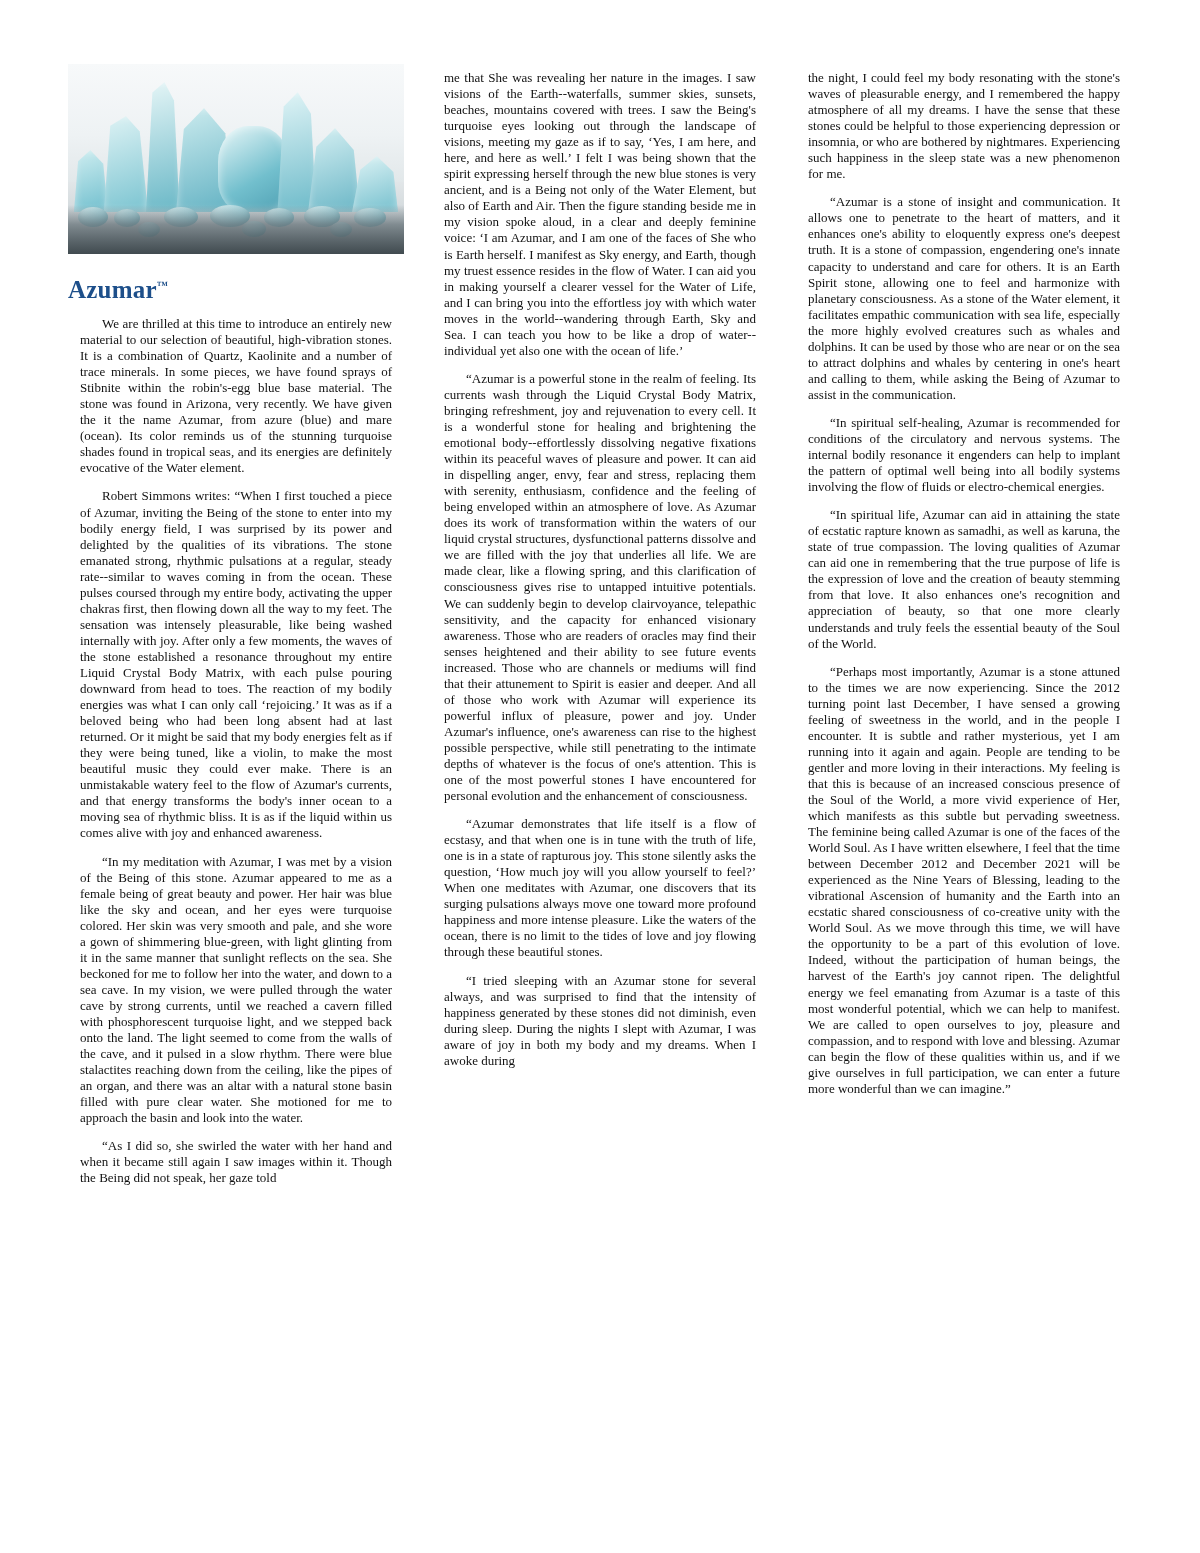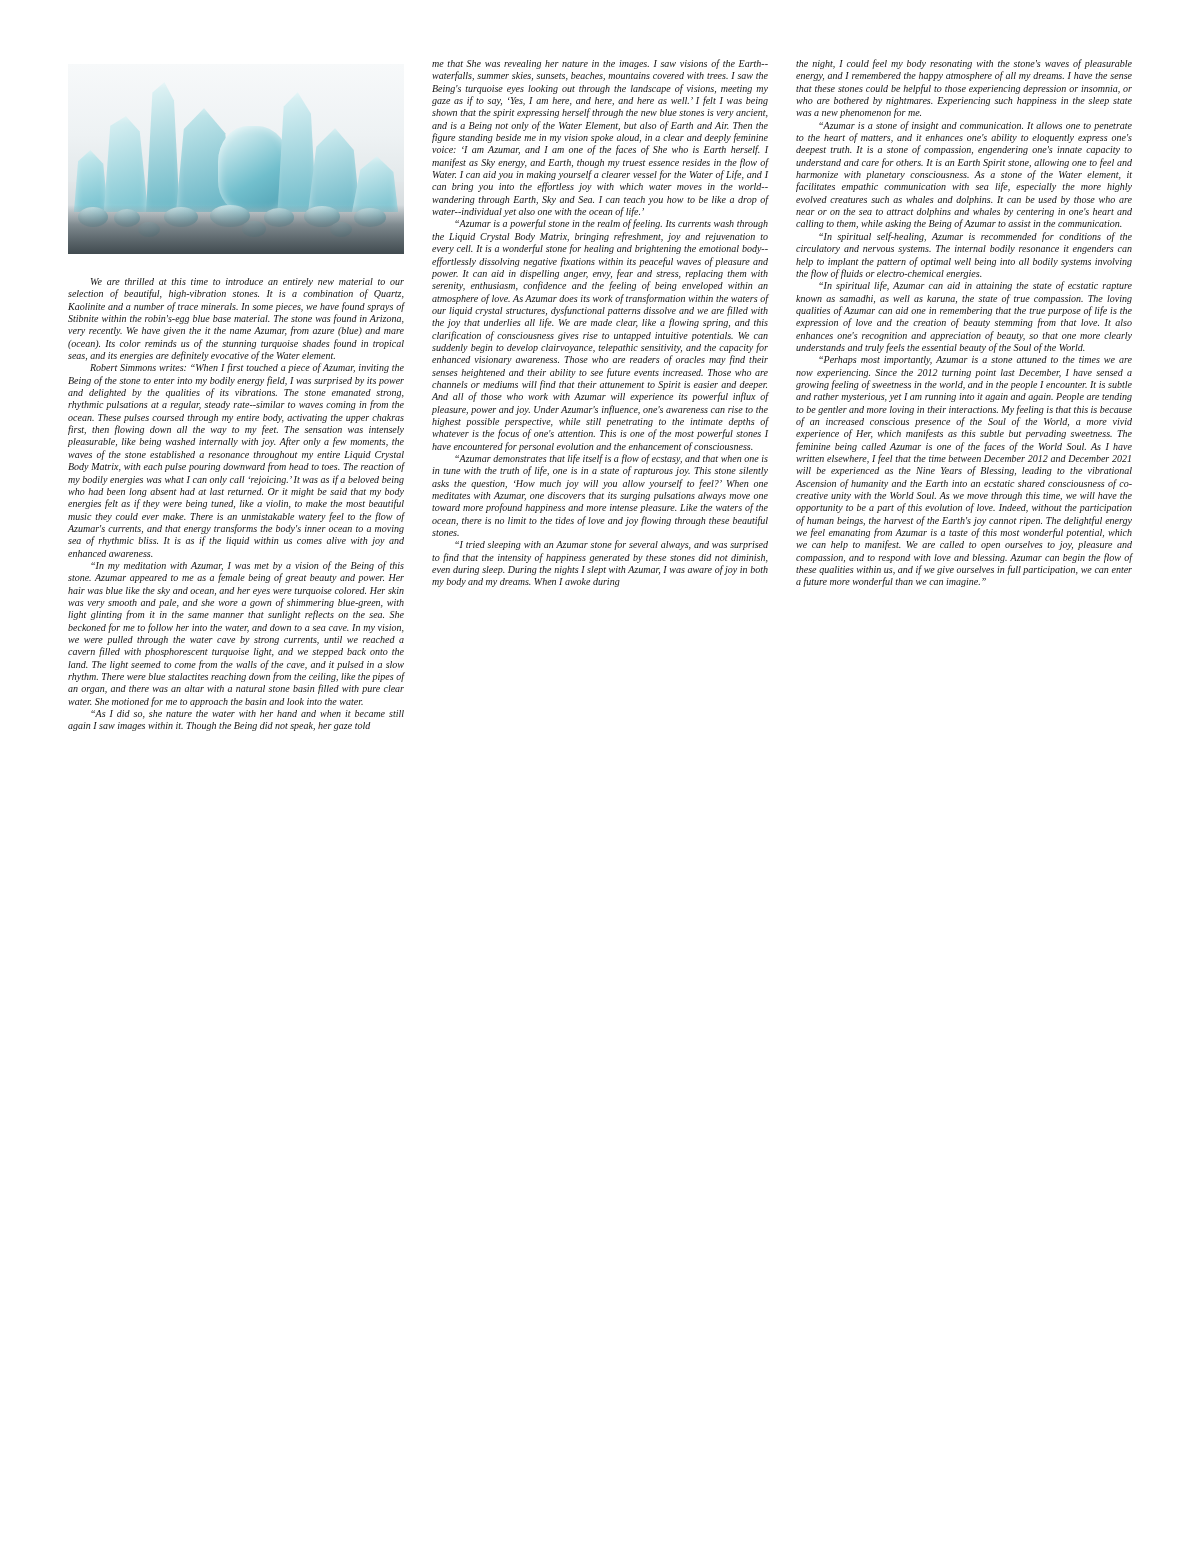--- a/index.html
+++ b/index.html
@@ -90,27 +90,26 @@
     color: #1d4f8a;
     margin: 0 0 10px 0;
     letter-spacing: 0.2px;
   }
   h1.title .tm {
     font-size: 11px;
     vertical-align: super;
     font-weight: bold;
   }
   p.body {
-    margin: 0;
-    font-size: 10px;
+    margin: 12px;
+    font-size: 13px;
     line-height: 1.235;
     text-align: justify;
     text-indent: 22px;
     hyphens: auto;
-    font-style: italic;
     -webkit-hyphens: auto;
   }
   p.body.noindent { text-indent: 0; }
 </style>
 </head>
 <body>
 
 <div class="page">
   <div class="columns">
 
@@ -131,25 +130,26 @@
         <div class="pebble p4"></div>
         <div class="pebble p5"></div>
         <div class="pebble p6"></div>
         <div class="pebble p7"></div>
         <div class="pebble p8"></div>
         <div class="pebble p9"></div>
         <div class="pebble p10"></div>
         <div class="fig-shadow"></div>
       </div>
 
+      <h1 class="title"><span>Azumar</span><span class="tm">™</span></h1>
 
       <p class="body">We are thrilled at this time to introduce an entirely new material to our selection of beautiful, high-vibration stones. It is a combination of Quartz, Kaolinite and a number of trace minerals. In some pieces, we have found sprays of Stibnite within the robin's-egg blue base material. The stone was found in Arizona, very recently. We have given the it the name Azumar, from azure (blue) and mare (ocean). Its color reminds us of the stunning turquoise shades found in tropical seas, and its energies are definitely evocative of the Water element.</p>
       <p class="body">Robert Simmons writes: “When I first touched a piece of Azumar, inviting the Being of the stone to enter into my bodily energy field, I was surprised by its power and delighted by the qualities of its vibrations. The stone emanated strong, rhythmic pulsations at a regular, steady rate--similar to waves coming in from the ocean. These pulses coursed through my entire body, activating the upper chakras first, then flowing down all the way to my feet. The sensation was intensely pleasurable, like being washed internally with joy. After only a few moments, the waves of the stone established a resonance throughout my entire Liquid Crystal Body Matrix, with each pulse pouring downward from head to toes. The reaction of my bodily energies was what I can only call ‘rejoicing.’ It was as if a beloved being who had been long absent had at last returned. Or it might be said that my body energies felt as if they were being tuned, like a violin, to make the most beautiful music they could ever make. There is an unmistakable watery feel to the flow of Azumar's currents, and that energy transforms the body's inner ocean to a moving sea of rhythmic bliss. It is as if the liquid within us comes alive with joy and enhanced awareness.</p>
       <p class="body">“In my meditation with Azumar, I was met by a vision of the Being of this stone. Azumar appeared to me as a female being of great beauty and power. Her hair was blue like the sky and ocean, and her eyes were turquoise colored. Her skin was very smooth and pale, and she wore a gown of shimmering blue-green, with light glinting from it in the same manner that sunlight reflects on the sea. She beckoned for me to follow her into the water, and down to a sea cave. In my vision, we were pulled through the water cave by strong currents, until we reached a cavern filled with phosphorescent turquoise light, and we stepped back onto the land. The light seemed to come from the walls of the cave, and it pulsed in a slow rhythm. There were blue stalactites reaching down from the ceiling, like the pipes of an organ, and there was an altar with a natural stone basin filled with pure clear water. She motioned for me to approach the basin and look into the water.</p>
-      <p class="body">“As I did so, she nature the water with her hand and when it became still again I saw images within it. Though the Being did not speak, her gaze told</p>
+      <p class="body">“As I did so, she swirled the water with her hand and when it became still again I saw images within it. Though the Being did not speak, her gaze told</p>
     </div>
 
     <div class="col">
       <p class="body noindent">me that  She was revealing her nature in the images. I saw visions of the Earth--waterfalls, summer skies, sunsets, beaches, mountains covered with trees. I saw the Being's turquoise eyes looking out through the landscape of visions, meeting my gaze as if to say, ‘Yes, I am here, and here, and here as well.’ I felt I was being shown that the spirit expressing herself through the new blue stones is very ancient, and is a Being not only of the Water Element, but also of Earth and Air. Then the figure standing beside me in my vision spoke aloud, in a clear and deeply feminine voice: ‘I am Azumar, and I am one of the faces of She who is Earth herself. I manifest as Sky energy, and Earth, though my truest essence resides in the flow of Water. I can aid you in making yourself a clearer vessel for the Water of Life, and I can bring you into the effortless joy with which water moves in the world--wandering through Earth, Sky and Sea. I can teach you how to be like a drop of water--individual yet also one with the ocean of life.’</p>
       <p class="body">“Azumar is a powerful stone in the realm of feeling. Its currents wash through the Liquid Crystal Body Matrix, bringing refreshment, joy and rejuvenation to every cell. It is a wonderful stone for healing and brightening the emotional body--effortlessly dissolving negative fixations within its peaceful waves of pleasure and power. It can aid in dispelling anger, envy, fear and stress, replacing them with serenity, enthusiasm, confidence and the feeling of being enveloped within an atmosphere of love. As Azumar does its work of transformation within the waters of our liquid crystal structures, dysfunctional patterns dissolve and we are filled with the joy that underlies all life. We are made clear, like a flowing spring, and this clarification of consciousness gives rise to untapped intuitive potentials. We can suddenly begin to develop clairvoyance, telepathic sensitivity, and the capacity for enhanced visionary awareness. Those who are readers of oracles may find their senses heightened and their ability to see future events increased. Those who are channels or mediums will find that their attunement to Spirit is easier and deeper. And all of those who work with Azumar will experience its powerful influx of pleasure, power and joy. Under Azumar's influence, one's awareness can rise to the highest possible perspective, while still penetrating to the intimate depths of whatever is the focus of one's attention. This is one of the most powerful stones I have encountered for personal evolution and the enhancement of consciousness.</p>
       <p class="body">“Azumar demonstrates that life itself is a flow of ecstasy, and that when one is in tune with the truth of life, one is in a state of rapturous joy. This stone silently asks the question, ‘How much joy will you allow yourself to feel?’ When one meditates with Azumar, one discovers that its surging pulsations always move one toward more profound happiness and more intense pleasure. Like the waters of the ocean, there is no limit to the tides of love and joy flowing through these beautiful stones.</p>
       <p class="body">“I tried sleeping with an Azumar stone for several always, and was surprised to find that the intensity of happiness generated by these stones did not diminish, even during sleep. During the nights I slept with Azumar, I was aware of joy in both my body and my dreams. When I awoke during</p>
     </div>
 
     <div class="col">

